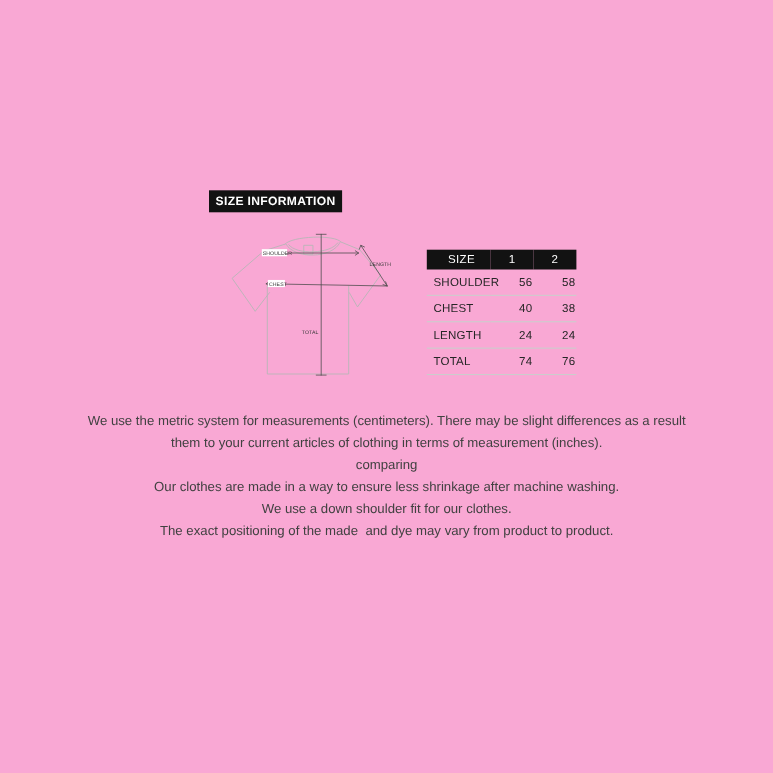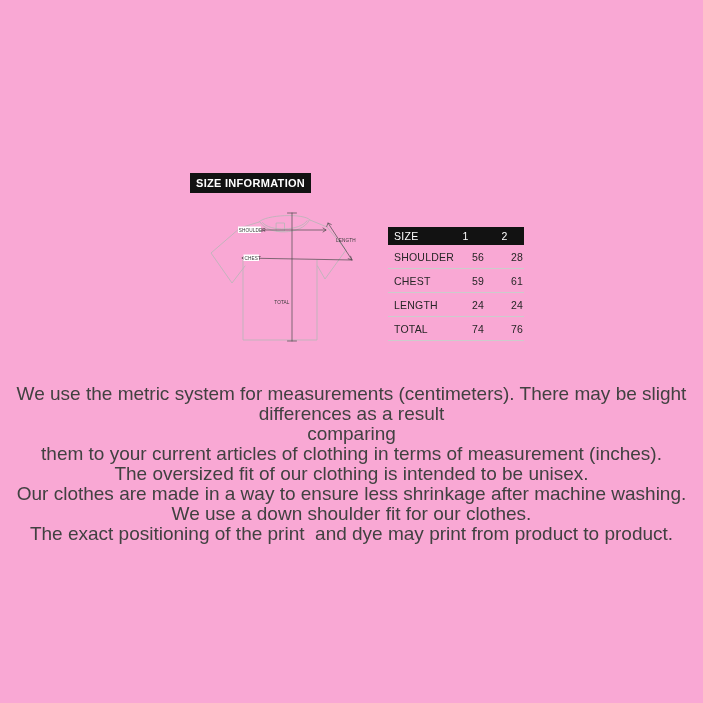--- a/index.html
+++ b/index.html
@@ -37,32 +37,32 @@
     font-size:10.5px;color:#262626;
   }
   .size-table col.c-label{width:58px;}
   .size-table col.c-v1{width:39px;}
   .size-table col.c-v2{width:39px;}
   .size-table th{
     background:#121212;color:#ffffff;
     font-weight:normal;height:16px;
     font-size:10.5px;letter-spacing:0.3px;
   }
-  .size-table th:first-child{text-align:left;padding-left:6px;}
+  .size-table th:first-child{text-align:center;padding-left:6px;}
   .size-table th{text-align:center;}
   .size-table td{
     height:21px;border-bottom:1px solid #cccccc;
     text-align:right;letter-spacing:0.2px;
   }
   .size-table td:first-child{text-align:left;padding-left:6px;}
   
   .description{
     position:absolute;left:0;right:0;top:372px;
     text-align:center;color:#414141;
-    font-size:19px;line-height:20px;margin-top:12px;
+    font-size:12px;line-height:20px;
   }
   .desc-line{white-space:pre-wrap;}
 </style>
 </head>
 <body>
 
 <div class="page">
 
   <div class="badge">SIZE INFORMATION</div>
 
@@ -130,43 +130,42 @@
       <tr>
         <th>SIZE</th>
         <th>1</th>
         <th>2</th>
       </tr>
     </thead>
     <tbody>
       <tr>
         <td>SHOULDER</td>
         <td>56</td>
-        <td>28</td>
+        <td>58</td>
       </tr>
       <tr>
         <td>CHEST</td>
-        <td>59</td>
-        <td>61</td>
+        <td>40</td>
+        <td>38</td>
       </tr>
       <tr>
         <td>LENGTH</td>
         <td>24</td>
         <td>24</td>
       </tr>
       <tr>
         <td>TOTAL</td>
         <td>74</td>
         <td>76</td>
       </tr>
     </tbody>
   </table>
 
   <div class="description">
     <div class="desc-line">We use the metric system for measurements (centimeters). There may be slight differences as a result</div>
+    <div class="desc-line">them to your current articles of clothing in terms of measurement (inches).</div>
     <div class="desc-line">comparing</div>
-    <div class="desc-line">them to your current articles of clothing in terms of measurement (inches).</div>
-    <div class="desc-line">The oversized fit of our clothing is intended to be unisex.</div>
     <div class="desc-line">Our clothes are made in a way to ensure less shrinkage after machine washing.</div>
     <div class="desc-line">We use a down shoulder fit for our clothes.</div>
-    <div class="desc-line">The exact positioning of the print  and dye may print from product to product.</div>
+    <div class="desc-line">The exact positioning of the made  and dye may vary from product to product.</div>
   </div>
 
 </div>
 
 </body></html>

